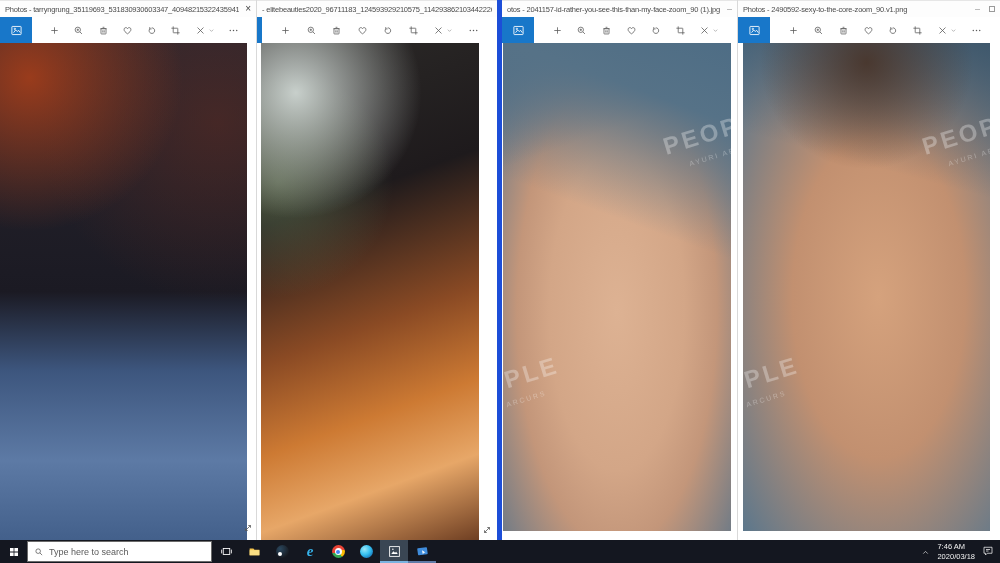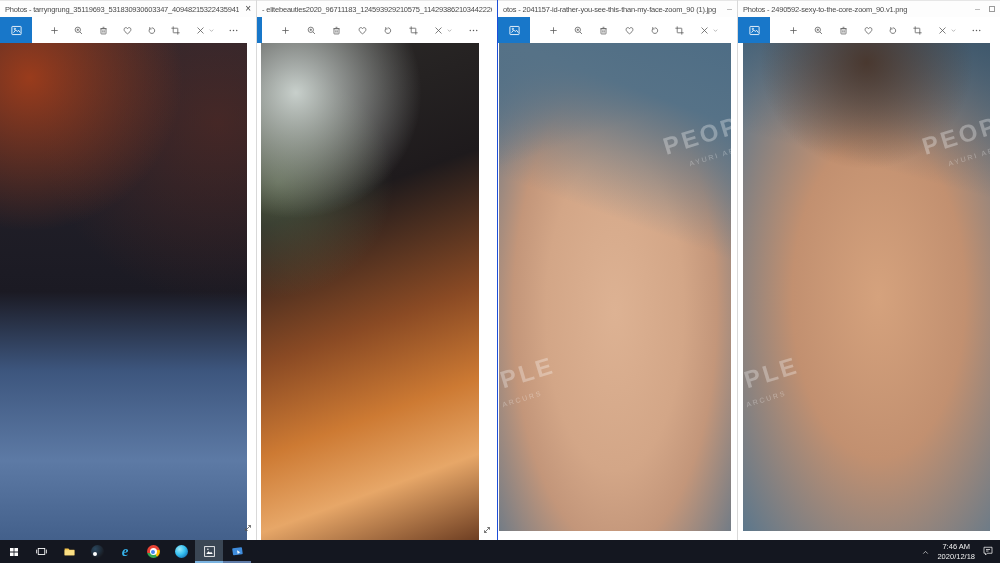--- a/index.html
+++ b/index.html
@@ -3,21 +3,21 @@
 <meta charset="utf-8">
 <style>
   * { margin:0; padding:0; box-sizing:border-box; }
   body { font-family:"Liberation Sans", sans-serif; background:#000; }
   .screen { position:relative; width:1000px; height:563px; background:#fff; overflow:hidden; }
 
   
   .pwin { position:absolute; top:0; height:540px; background:#fff; overflow:hidden; }
   #w1 { left:0;     width:256px; }
   #w2 { left:256px; width:241px; border-left:1px solid #d9d9d9; }
-  #w3 { left:497px; width:240px; border-left:1px solid #1d4ed8; }
+  #w3 { left:497px; width:240px; border-left:5px solid #1d4ed8; }
   #w4 { left:737px; width:263px; border-left:1px solid #d9d9d9; }
 
   .titlebar { height:17px; display:flex; align-items:center; background:#fdfdfd;
               border-top:1px solid #e6e6e6; padding:0 5px; white-space:nowrap; }
   .title { flex:1; overflow:hidden; font-size:7.5px; letter-spacing:-0.2px; color:#4b4b4b; }
   .winctl { display:flex; align-items:center; gap:9px; margin-left:6px; }
   .ctl-close { font-size:10px; line-height:10px; color:#444; cursor:default; }
   .ctl-min { font-size:9px; color:#9a9a9a; line-height:8px; }
   .ctl-max { width:6px; height:6px; border:1px solid #9a9a9a; display:inline-block; }
 
@@ -85,21 +85,21 @@
                   border-radius:50%; background:#fff; }
   .chrome { background:conic-gradient(from -45deg, #ea4335 0 120deg, #fbbc05 120deg 190deg,
              #34a853 190deg 300deg, #ea4335 300deg 360deg); }
   .chrome::before { content:""; position:absolute; inset:3px; border-radius:50%; background:#fff; }
   .chrome::after { content:""; position:absolute; inset:4.5px; border-radius:50%; background:#4285f4; }
   .edge { background:radial-gradient(circle at 35% 32%, #9be8f9, #35c1f1 45%, #0c59a4 95%); }
   .ie { font-family:"Liberation Serif", serif; font-style:italic; font-weight:bold;
         font-size:15px; color:#35b1e8; line-height:13px; }
   .tray { margin-left:auto; display:flex; align-items:center; gap:7px; padding-right:6px; }
   .tray-chevron svg { width:9px; height:9px; stroke:#e8e8e8; fill:none; stroke-width:1.8; }
-  .clock { text-align:center; font-size:7.5px; line-height:1.25; color:#f2f2f2; }
+  .clock { text-align:left; font-size:7.5px; line-height:1.25; color:#f2f2f2; }
   .action svg { width:12px; height:12px; stroke:#f2f2f2; fill:none; stroke-width:1.5; }
 
   .defs { position:absolute; width:0; height:0; overflow:hidden; }
 </style>
 </head>
 <body>
 
 <svg class="defs" aria-hidden="true">
   <symbol id="sym-photo" viewBox="0 0 24 24">
     <rect x="3.5" y="4.5" width="17" height="15" rx="1"></rect>
@@ -444,20 +444,26 @@
       </div>
     </div>
   </div>
 
   <div class="taskbar">
     <span class="startbtn">
       <svg>
           <use href="#sym-win"></use>
         </svg>
       </span>
+    <span class="searchbox">
+      <svg>
+          <use href="#sym-search"></use>
+        </svg>
+      <span class="search-label">Type here to search</span>
+    </span>
     <span class="tbapp">
       <svg>
           <use href="#sym-taskview"></use>
         </svg>
       </span>
     <span class="tbapp">
       <svg>
           <use href="#sym-folder"></use>
         </svg>
       </span>
@@ -484,21 +490,21 @@
         </svg>
       </span>
 
     <span class="tray">
       <span class="tray-chevron">
         <svg>
             <use href="#sym-chevup"></use>
           </svg></span>
       <span class="clock">
         <span>7:46 AM</span><br>
-        <span>2020/12/18</span>
+        <span>2020/03/18</span>
       </span>
       <span class="action">
         <svg>
             <use href="#sym-action"></use>
           </svg></span>
     </span>
   </div>
 
 </div>
 

